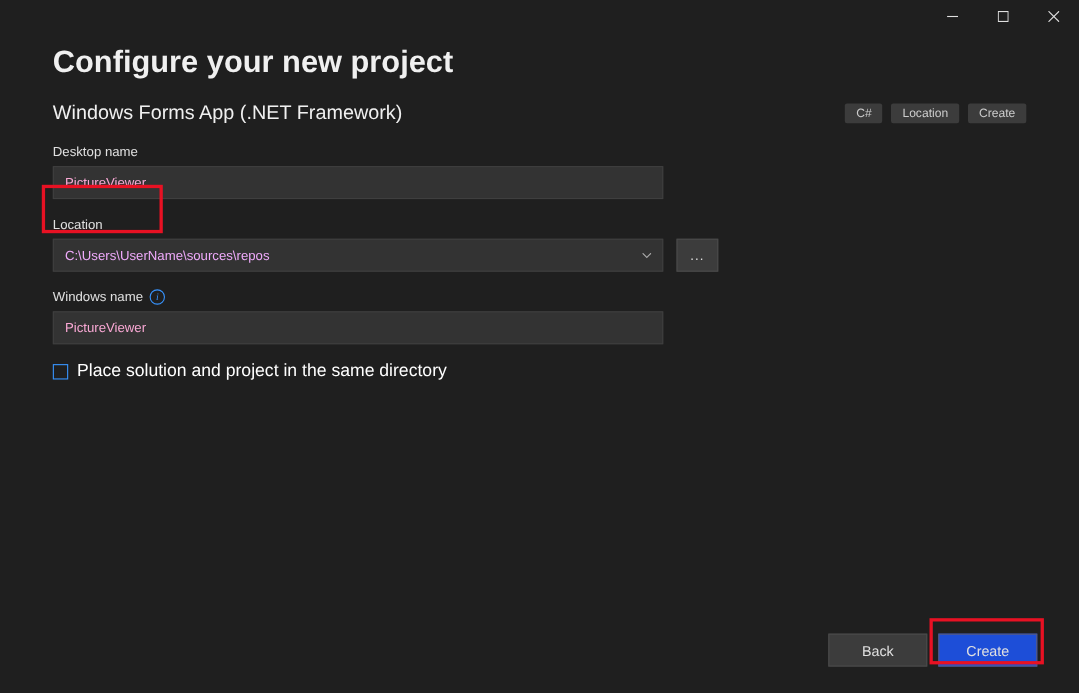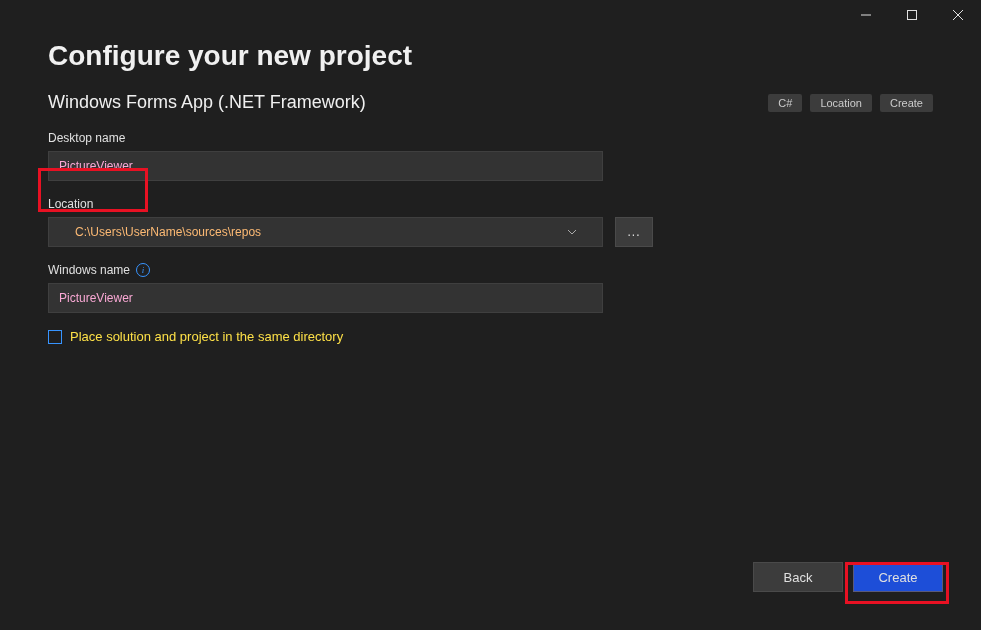--- a/index.html
+++ b/index.html
@@ -92,22 +92,22 @@
     .location-row {
       display: flex;
       gap: 12px;
       align-items: center;
     }
     .dropdown {
       width: 555px;
       height: 30px;
       background-color: #333333;
       border: 1px solid #3f3f3f;
-      color: #fdba74;
-      padding: 0 26px;
+      color: #f0abfc;
+      padding: 0 10px;
       font-size: 12px;
       display: flex;
       align-items: center;
       justify-content: space-between;
       cursor: pointer;
     }
     .dropdown-arrow {
       width: 8px;
       height: 8px;
       display: flex;
@@ -147,26 +147,26 @@
       margin-bottom: 20px;
     }
     .checkbox {
       width: 14px;
       height: 14px;
       border: 1px solid #3794ff;
       background: transparent;
       cursor: pointer;
     }
     .checkbox-label {
-      font-size: 13px;
-      color: #fde047;
+      font-size: 16px;
+      color: #ffffff;
     }
     .footer-buttons {
       position: absolute;
-      bottom: 38px;
+      bottom: 24px;
       right: 38px;
       display: flex;
       gap: 10px;
     }
     .btn {
       width: 90px;
       height: 30px;
       border: 1px solid #4a4a4a;
       background-color: #3c3c3c;
       color: #e0e0e0;

